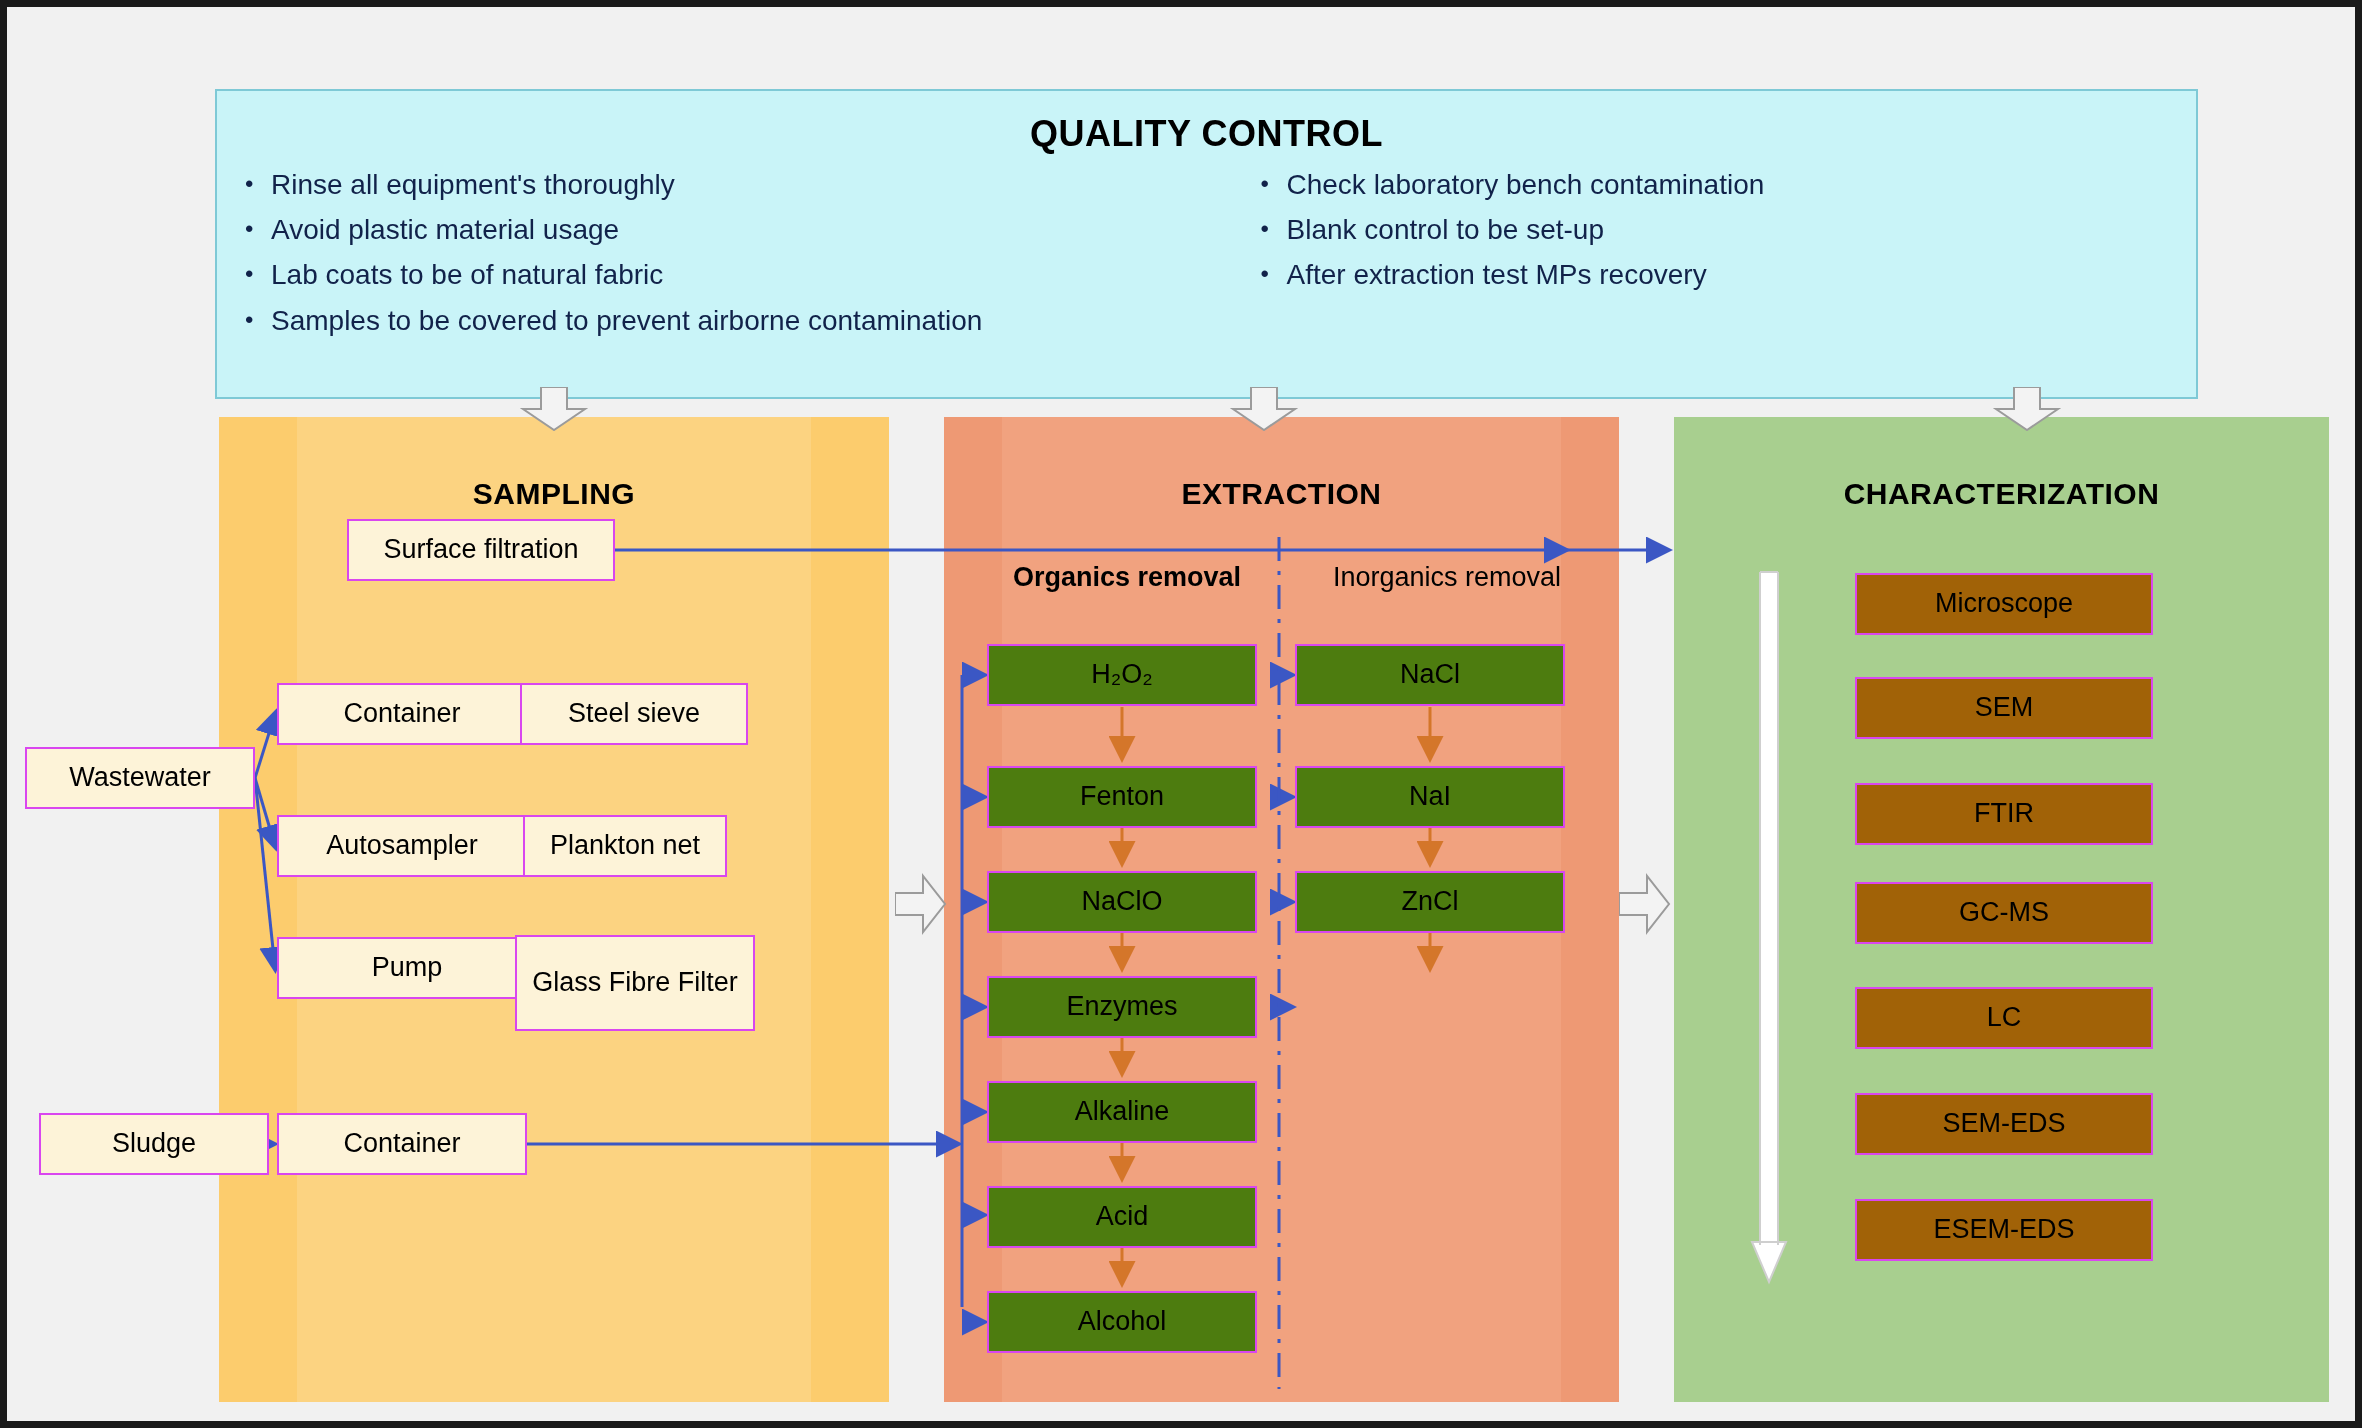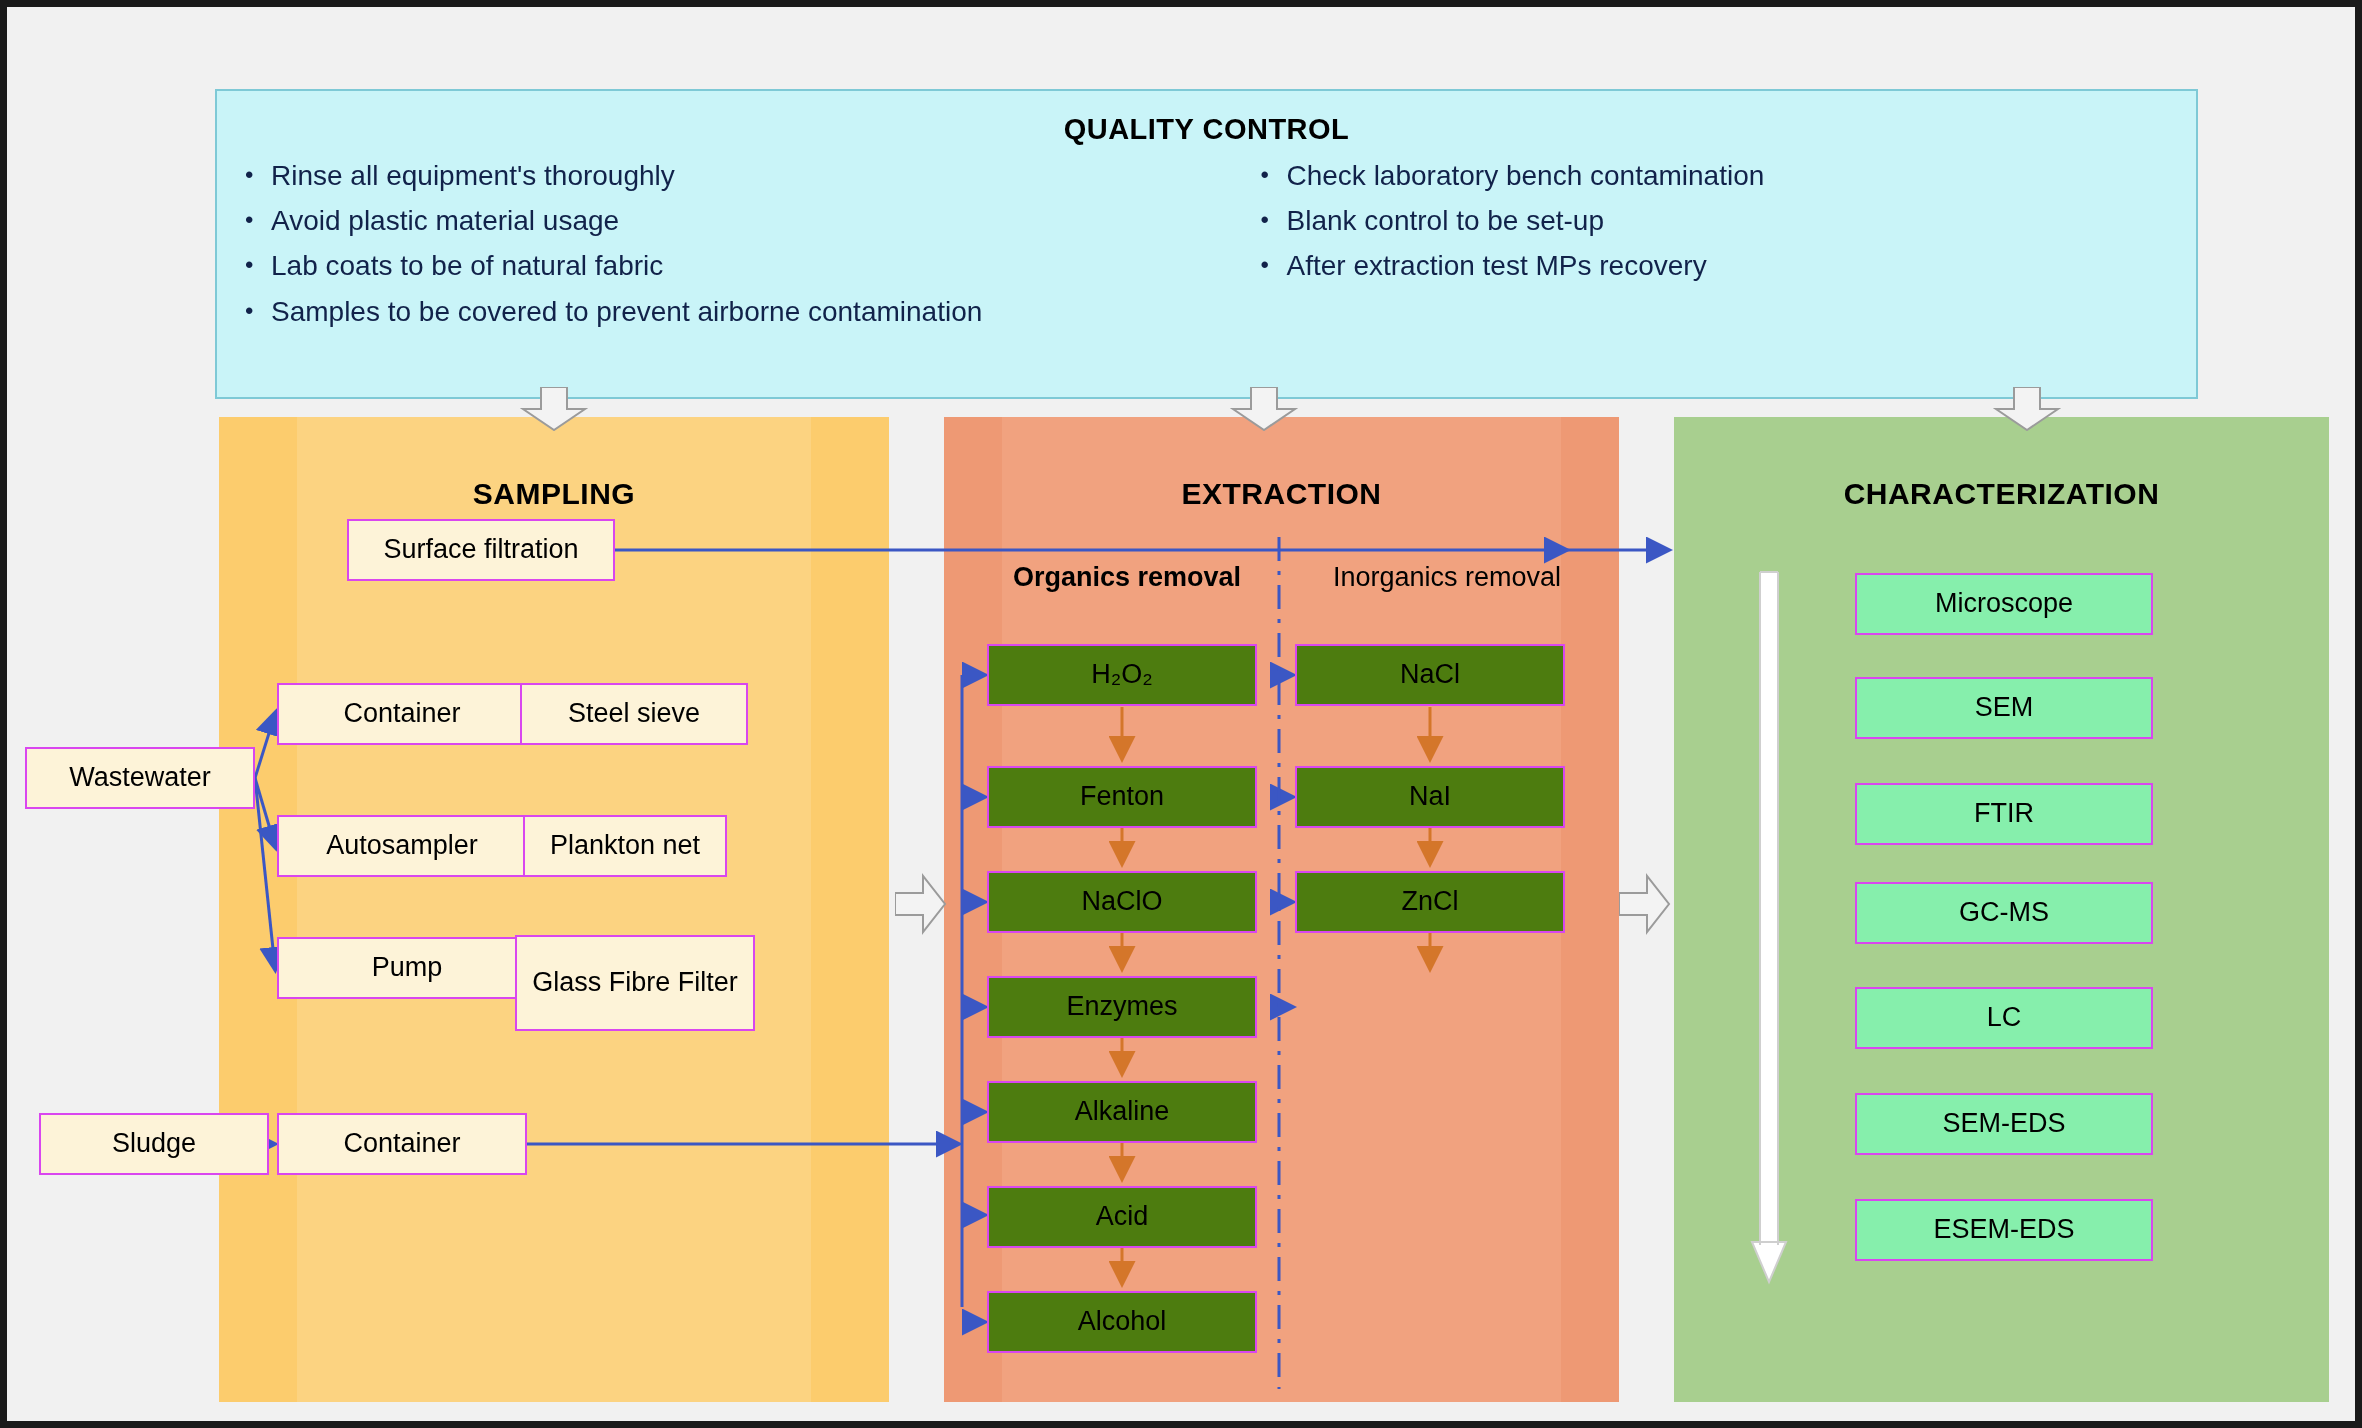--- a/index.html
+++ b/index.html
@@ -21,21 +21,21 @@
   .qc-box{
     position:absolute;
     left:208px;top:82px;width:1983px;height:310px;
     background:#c9f4f8;
     border:2px solid #7ec9d6;
     box-sizing:border-box;
   }
   .qc-title{
     text-align:center;
     font-weight:bold;
-    font-size:29px;
+    font-size:36px;
     color:#000;
     margin-top:22px;
     letter-spacing:.5px;
   }
   .qc-cols{
     display:flex;
     margin-top:14px;
   }
   .qc-col{flex:1;padding-left:28px;}
   .qc-col.right{padding-left:80px;}
@@ -102,21 +102,21 @@
     border:2px solid #d946ef;
     display:flex;align-items:center;justify-content:center;
     text-align:center;
     font-size:27px;
     color:#000;
     line-height:1.1;
     padding:2px 6px;
   }
   .node.cream{background:#fdf3d8;}
   .node.white{background:#4d7c0f;}
-  .node.pale{background:#86efac;}
+  .node.pale{background:#a16207;}
 
   
   #n-surface{left:340px;top:512px;width:268px;height:62px;}
   #n-wastewater{left:18px;top:740px;width:230px;height:62px;}
   #n-container1{left:270px;top:676px;width:250px;height:62px;}
   #n-steelsieve{left:513px;top:676px;width:228px;height:62px;}
   #n-autosampler{left:270px;top:808px;width:250px;height:62px;}
   #n-plankton{left:516px;top:808px;width:204px;height:62px;}
   #n-pump{left:270px;top:930px;width:250px;height:62px;padding-left:16px;}
   #n-glassfibre{left:508px;top:928px;width:240px;height:96px;}

